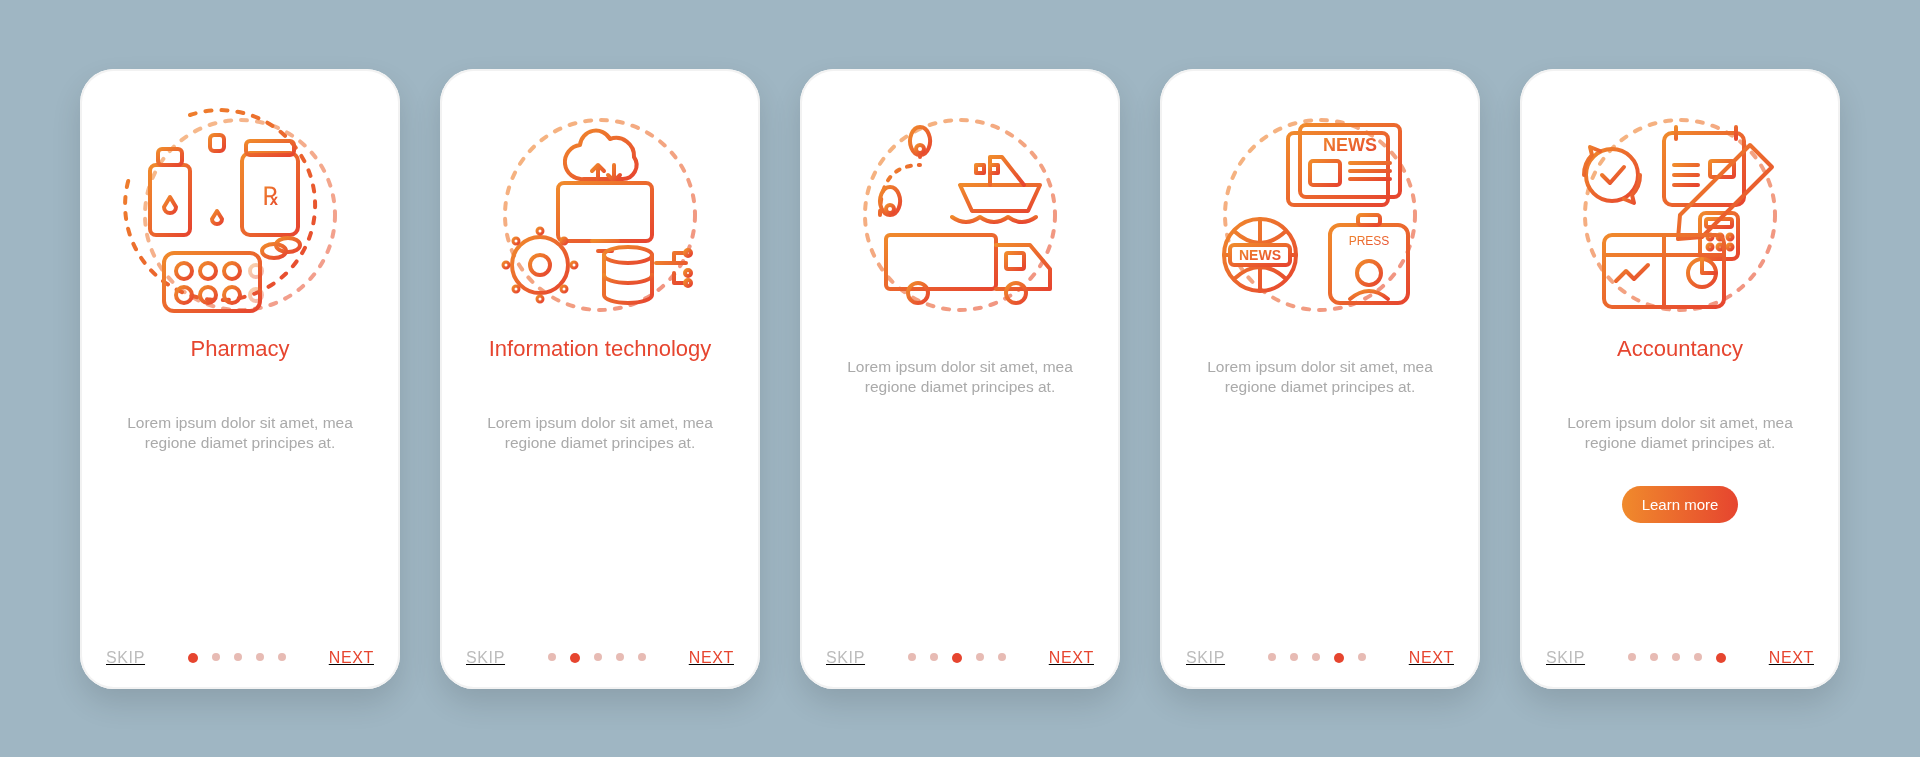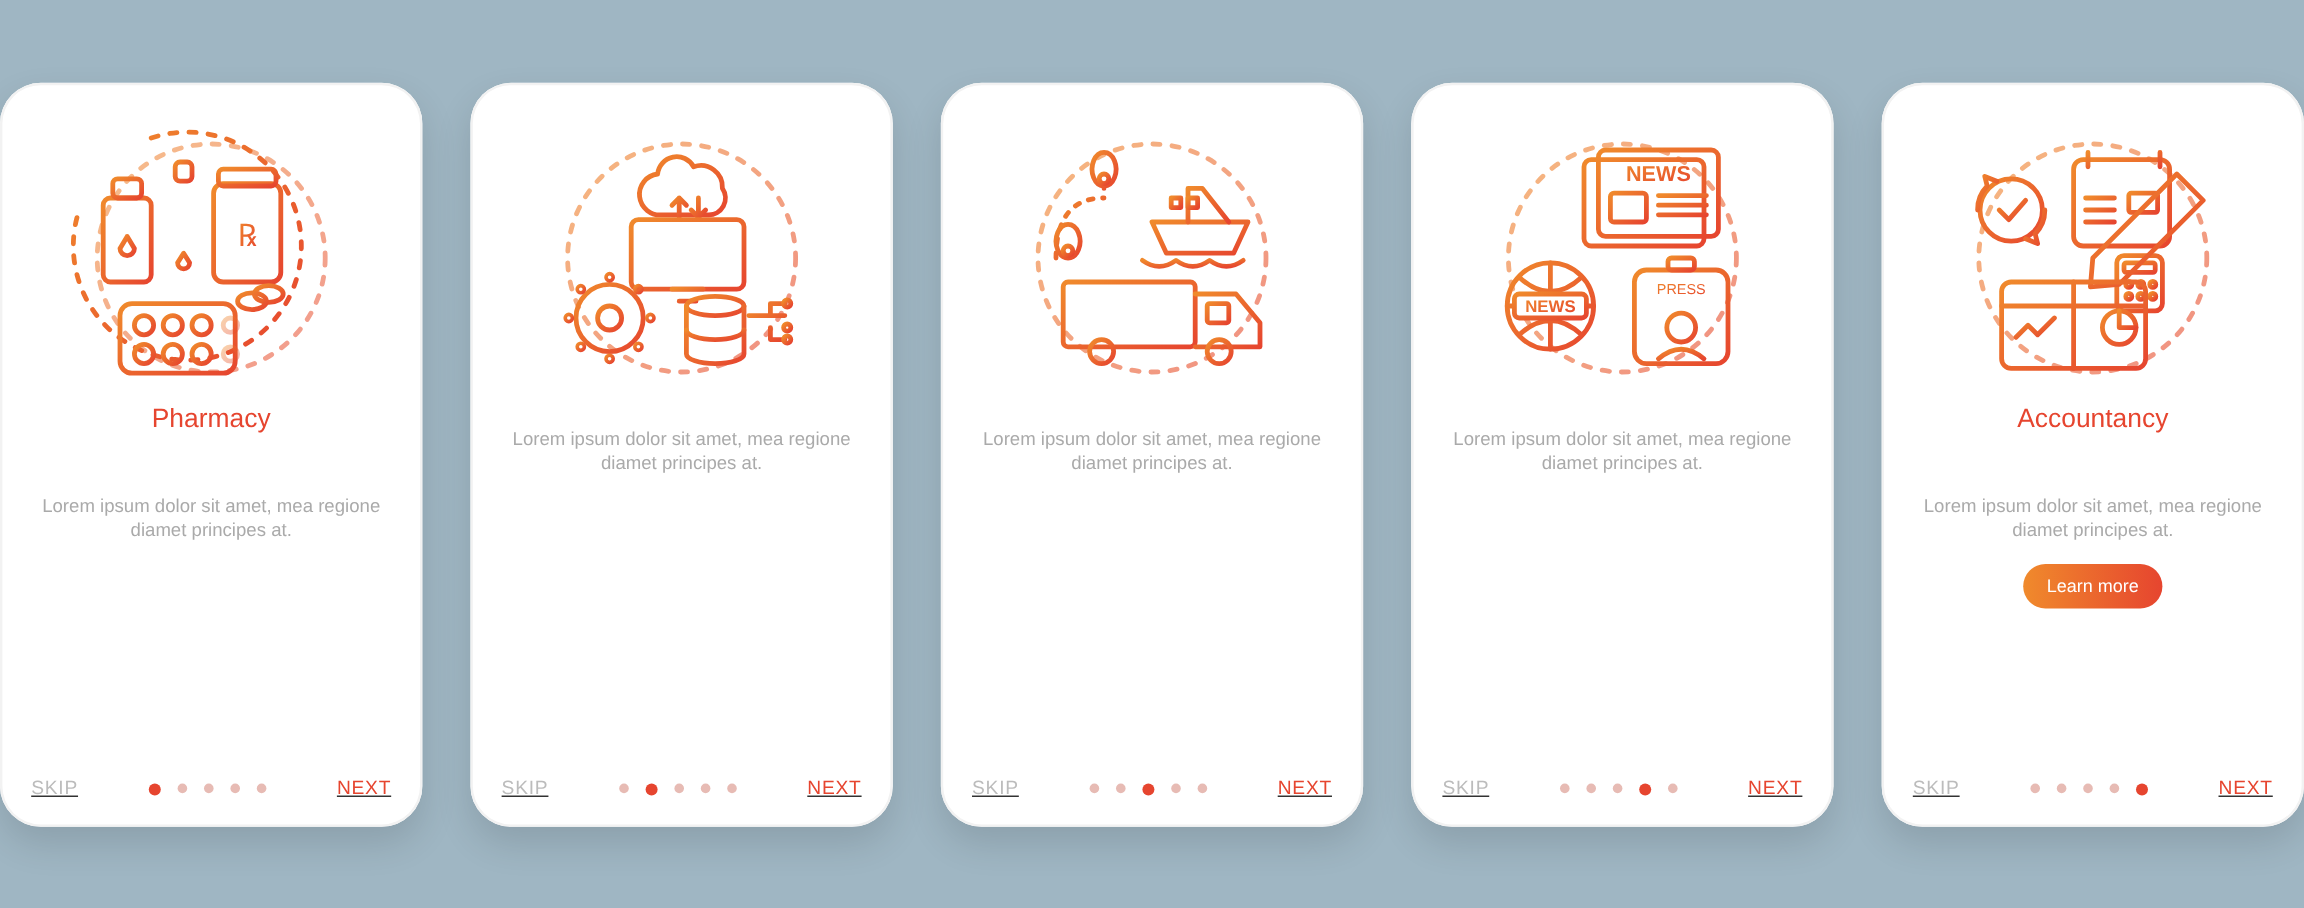--- a/index.html
+++ b/index.html
@@ -14,42 +14,42 @@
   *{box-sizing:border-box}
   html,body{margin:0;padding:0;height:100%}
   body{
     background:var(--bg);
     display:flex;align-items:center;justify-content:center;
     font-family:Arial,Helvetica,sans-serif;
     width:1920px;height:757px;
   }
   .row{display:flex;gap:40px}
   .phone{
-    width:352px;height:620px;background:var(--screen);
+    width:320px;height:620px;background:var(--screen);
     border-radius:34px;
     box-shadow:0 14px 30px var(--shadow), inset 0 0 0 2px #f2f2f2;
     padding:26px 26px 22px;
     position:relative;
     display:flex;flex-direction:column;
   }
   .illus{
     height:240px;width:100%;
     display:flex;align-items:center;justify-content:center;
   }
   .illus svg{width:240px;height:220px}
   .title{
     margin-top:0;min-height:56px;
     color:var(--accent);font-size:22px;text-align:center;line-height:1.25;
   }
   .desc{
     margin-top:22px;color:var(--textLight);font-size:15.5px;line-height:1.35;
     text-align:center;padding:0 8px;
   }
   .cta{
-    margin:16px auto 0;display:none;
+    margin:32px auto 0;display:none;
     padding:10px 20px;border-radius:999px;color:#fff;font-size:15px;
     background:linear-gradient(90deg,#F08A2C,#E6452F);
     border:none;cursor:pointer;white-space:nowrap;
   }
   .ctrl{
     margin-top:auto;display:flex;align-items:center;justify-content:space-between;
     padding-top:12px;
     text-decoration:underline;
   }
   .skip,.next{font-size:16px;letter-spacing:.04em}
@@ -155,20 +155,21 @@
           <path d="M124 150 v40 a24 8 0 0 0 48 0 v-40"></path>
           <path d="M124 170 a24 8 0 0 0 48 0"></path>
 
           <path d="M176 158 h18 m0 0 v-10 h12 m-12 10 v0 h12 m-12 10 v10 h12"></path>
           <circle cx="208" cy="148" r="3"></circle>
             <circle cx="208" cy="168" r="3"></circle>
             <circle cx="208" cy="178" r="3"></circle>
         </g>
       </svg>
     </div>
+    <div class="title">Information technology</div>
     <div class="desc">Lorem ipsum dolor sit amet, mea regione diamet principes at.</div>
 
     <div class="ctrl">
       <span class="skip">SKIP</span>
       <span class="dots">
           <span class="dot"></span>
           <span class="dot active"></span>
           <span class="dot"></span>
           <span class="dot"></span>
           <span class="dot"></span>

